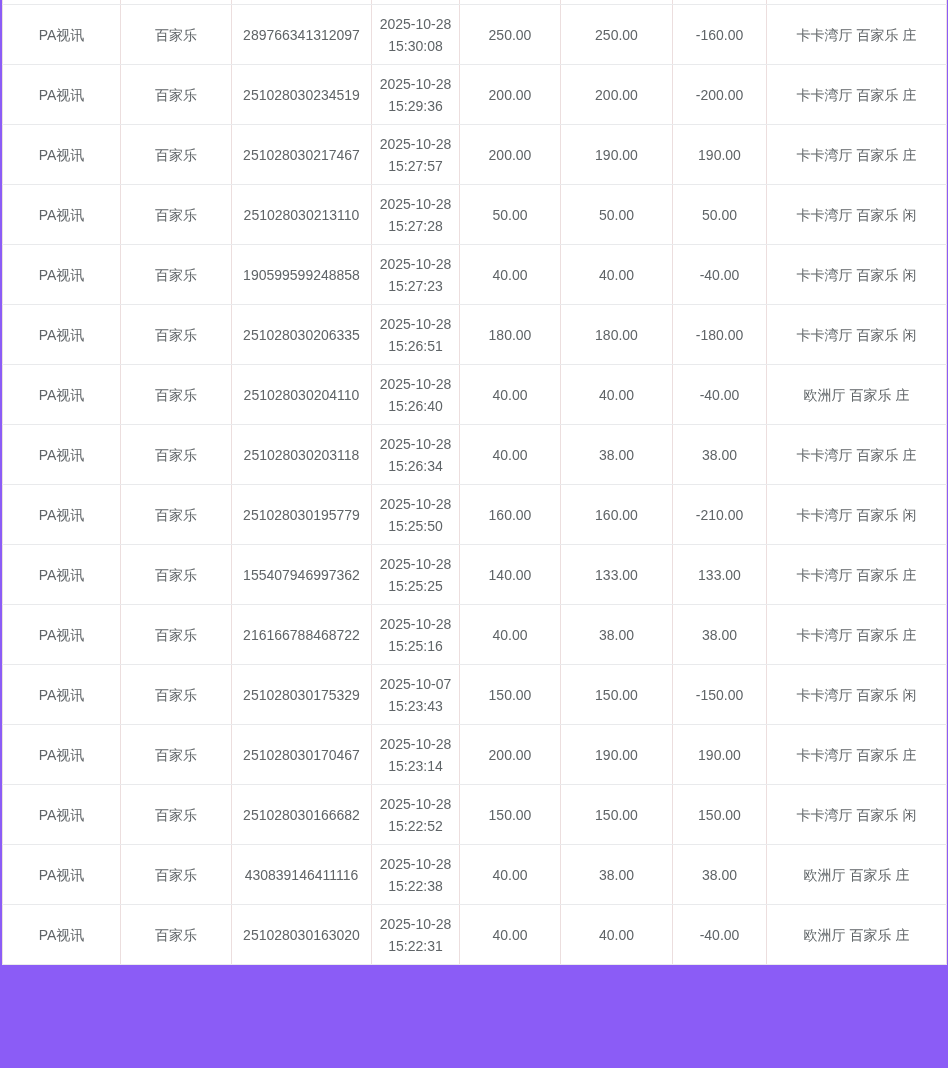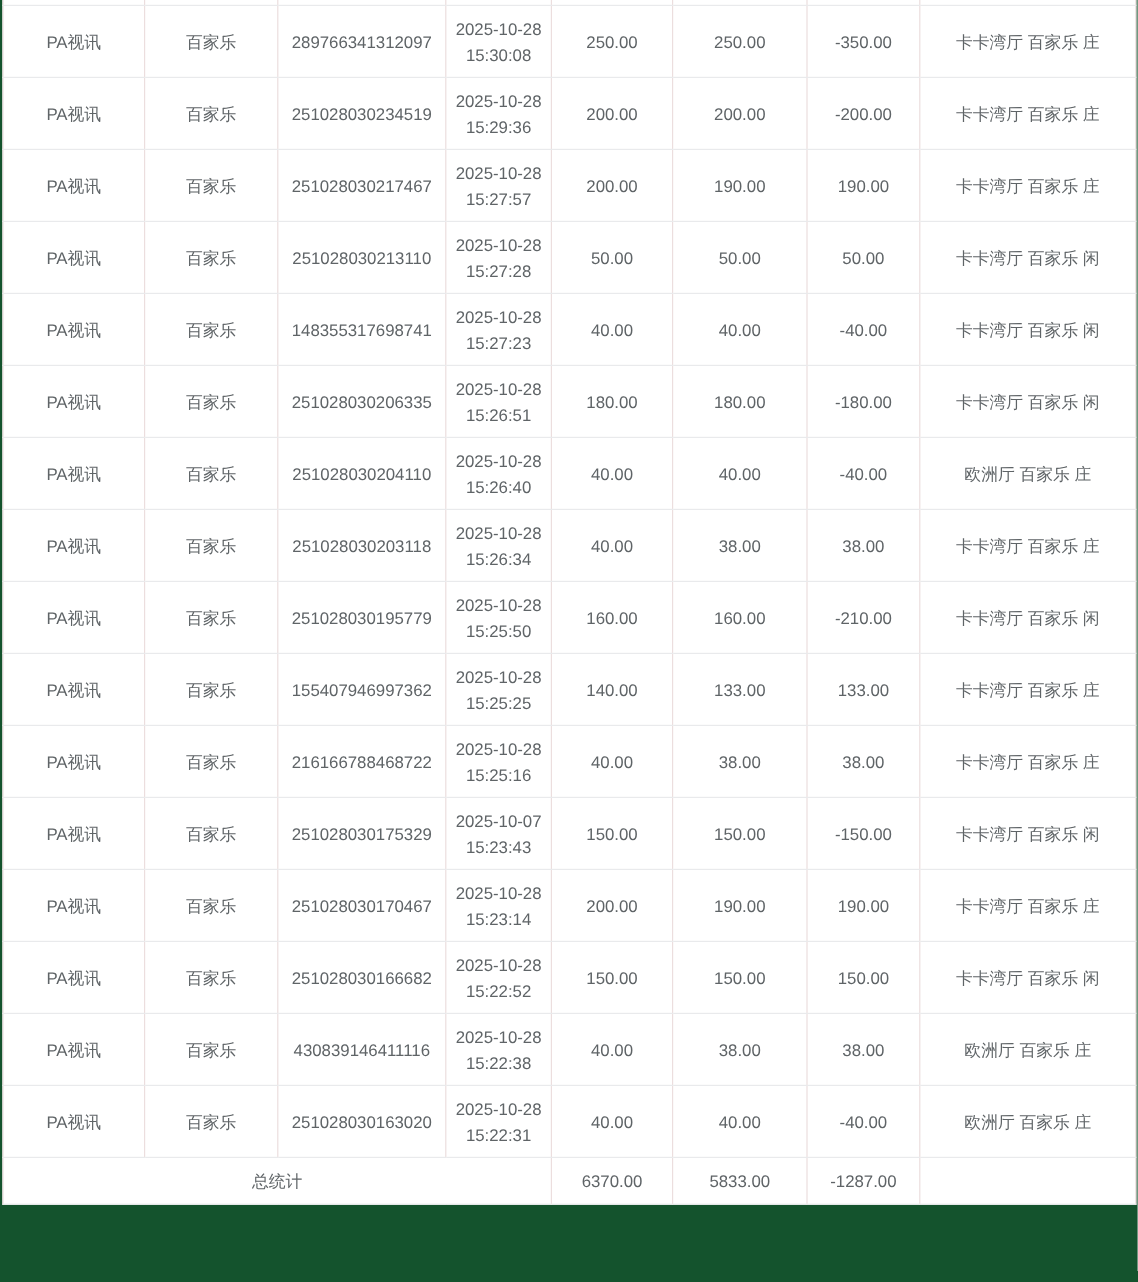--- a/index.html
+++ b/index.html
@@ -11,21 +11,21 @@
     width: 948px;
     height: 1068px;
     font-family: "Liberation Sans", sans-serif;
     overflow: hidden;
   }
   .viewport {
     position: relative;
     width: 948px;
     height: 1068px;
     overflow: hidden;
-    background: #14532d;
+    background: #8b5cf6;
   }
   table.records {
     position: relative;
     top: -56px;
     margin-left: 2px;
     width: 944px;
     border-collapse: collapse;
     table-layout: fixed;
     background: #ffffff;
   }
@@ -75,21 +75,21 @@
         <td></td>
         <td></td>
       </tr>
     <tr class="data-row">
     <td class="col-platform">PA视讯</td>
     <td class="col-game">百家乐</td>
     <td class="col-order">289766341312097</td>
     <td class="col-time">2025-10-28 15:30:08</td>
     <td class="col-amount">250.00</td>
     <td class="col-valid">250.00</td>
-    <td class="col-winloss">-350.00</td>
+    <td class="col-winloss">-160.00</td>
     <td class="col-table">卡卡湾厅 百家乐 庄</td>
   </tr>
         <tr class="data-row">
     <td class="col-platform">PA视讯</td>
     <td class="col-game">百家乐</td>
     <td class="col-order">251028030234519</td>
     <td class="col-time">2025-10-28 15:29:36</td>
     <td class="col-amount">200.00</td>
     <td class="col-valid">200.00</td>
     <td class="col-winloss">-200.00</td>
@@ -111,21 +111,21 @@
     <td class="col-order">251028030213110</td>
     <td class="col-time">2025-10-28 15:27:28</td>
     <td class="col-amount">50.00</td>
     <td class="col-valid">50.00</td>
     <td class="col-winloss">50.00</td>
     <td class="col-table">卡卡湾厅 百家乐 闲</td>
   </tr>
         <tr class="data-row">
     <td class="col-platform">PA视讯</td>
     <td class="col-game">百家乐</td>
-    <td class="col-order">148355317698741</td>
+    <td class="col-order">190599599248858</td>
     <td class="col-time">2025-10-28 15:27:23</td>
     <td class="col-amount">40.00</td>
     <td class="col-valid">40.00</td>
     <td class="col-winloss">-40.00</td>
     <td class="col-table">卡卡湾厅 百家乐 闲</td>
   </tr>
         <tr class="data-row">
     <td class="col-platform">PA视讯</td>
     <td class="col-game">百家乐</td>
     <td class="col-order">251028030206335</td>
@@ -230,22 +230,15 @@
     <td class="col-game">百家乐</td>
     <td class="col-order">251028030163020</td>
     <td class="col-time">2025-10-28 15:22:31</td>
     <td class="col-amount">40.00</td>
     <td class="col-valid">40.00</td>
     <td class="col-winloss">-40.00</td>
     <td class="col-table">欧洲厅 百家乐 庄</td>
   </tr>
       </tbody>
     <tbody>
-      <tr class="summary-row">
-        <td colspan="4">总统计</td>
-        <td>6370.00</td>
-        <td>5833.00</td>
-        <td>-1287.00</td>
-        <td></td>
-      </tr>
     </tbody>
   </table>
 </div>
 
 </body></html>

